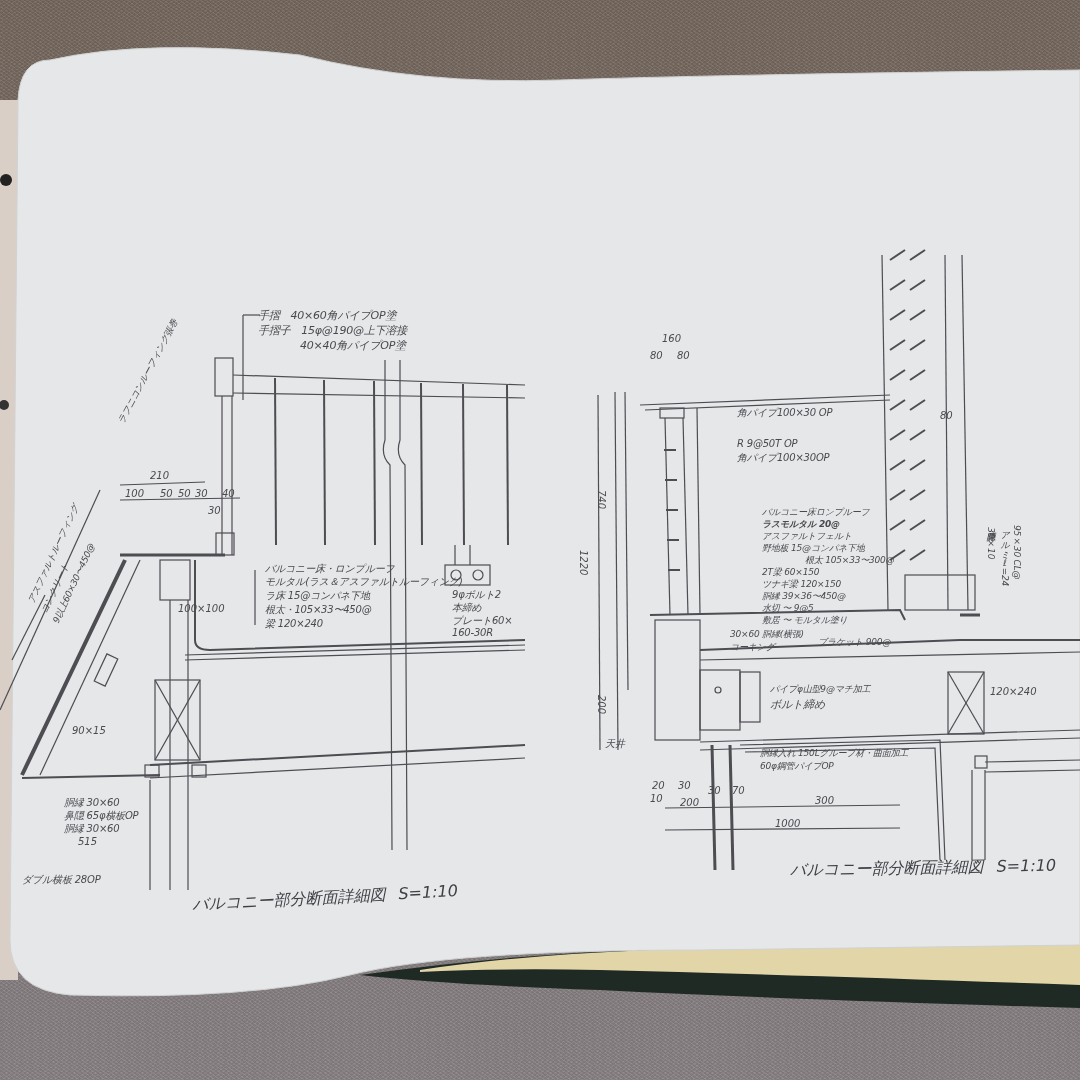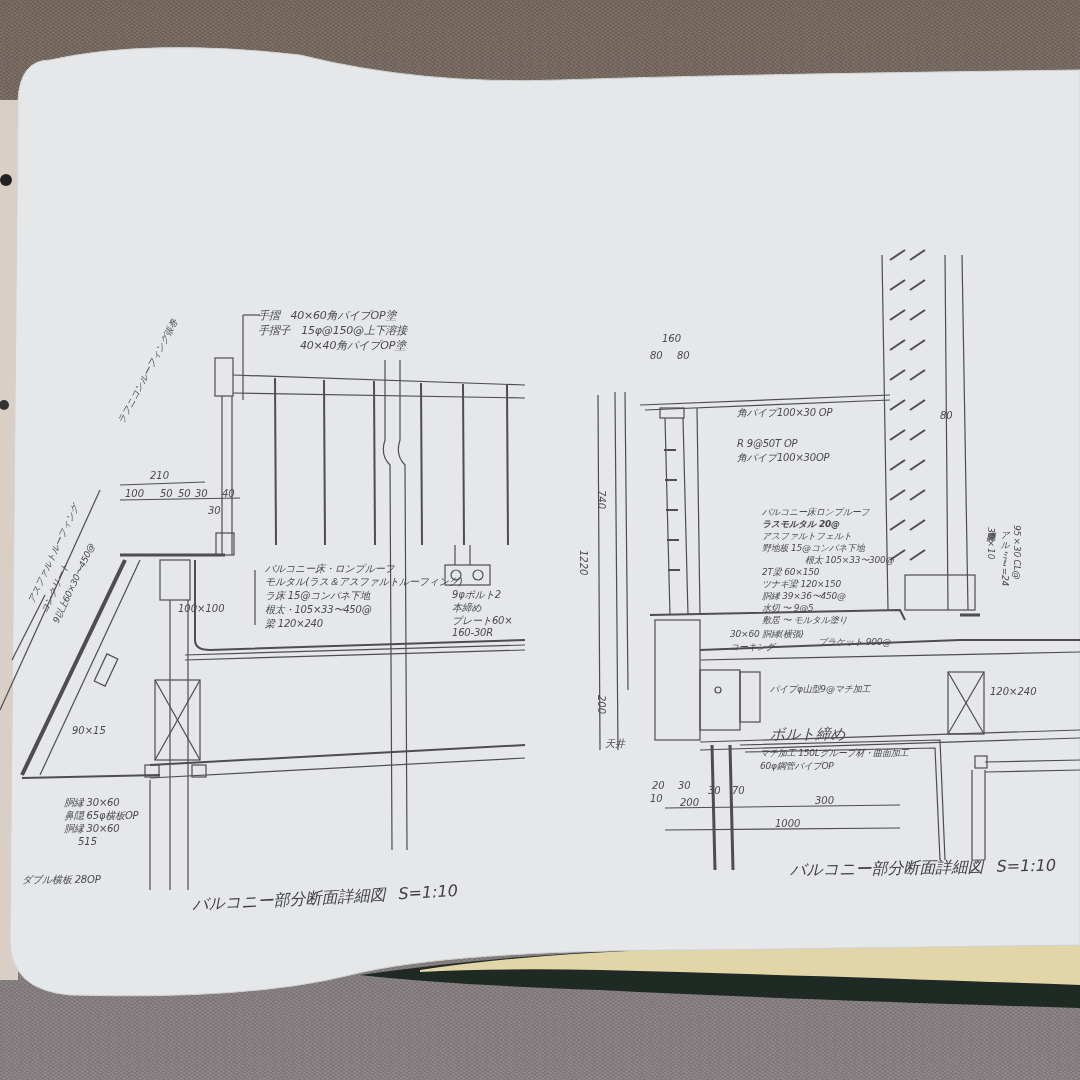--- a/index.html
+++ b/index.html
@@ -175,21 +175,21 @@
     <line x1="910" y1="410" x2="925" y2="400"></line>
     <line x1="910" y1="440" x2="925" y2="430"></line>
     <line x1="910" y1="470" x2="925" y2="460"></line>
     <line x1="910" y1="500" x2="925" y2="490"></line>
     <line x1="910" y1="530" x2="925" y2="520"></line>
     <line x1="910" y1="560" x2="925" y2="550"></line>
   </g>
 </svg>
 
 <div class="note" style="left:258px;top:308px;">手摺　40×60角パイプOP塗</div>
-<div class="note" style="left:258px;top:323px;">手摺子　15φ@150@上下溶接</div>
+<div class="note" style="left:258px;top:323px;">手摺子　15φ@190@上下溶接</div>
 <div class="note" style="left:300px;top:338px;">40×40角パイプOP塗</div>
 
 <div class="note" style="left:265px;top:562px;font-size:10px;">バルコニー床・ロンプルーフ</div>
 <div class="note" style="left:265px;top:575px;font-size:10px;">モルタル(ラス＆アスファルトルーフィング)</div>
 <div class="note" style="left:265px;top:589px;font-size:10px;">ラ床 15@コンパネ下地</div>
 <div class="note" style="left:265px;top:603px;font-size:10px;">根太・105×33〜450@</div>
 <div class="note" style="left:265px;top:617px;font-size:10px;">梁 120×240</div>
 
 <div class="note" style="left:452px;top:588px;font-size:10px;">9φボルト2</div>
 <div class="note" style="left:452px;top:601px;font-size:10px;">本締め</div>
@@ -238,22 +238,22 @@
 <div class="note" style="left:762px;top:566px;font-size:9px;">2T梁 60×150</div>
 <div class="note" style="left:762px;top:578px;font-size:9px;">ツナギ梁 120×150</div>
 <div class="note" style="left:762px;top:590px;font-size:9px;">胴縁 39×36〜450@</div>
 <div class="note" style="left:762px;top:602px;font-size:9px;">水切 〜 9@5</div>
 <div class="note" style="left:762px;top:614px;font-size:9px;text-align:center;">敷居 〜 モルタル塗り</div>
 
 <div class="note" style="left:730px;top:628px;font-size:9px;">30×60 胴縁(横張)</div>
 <div class="note" style="left:730px;top:641px;font-size:9px;">コーキング</div>
 <div class="note" style="left:818px;top:636px;font-size:9px;text-align:right;">ブラケット 900@</div>
 <div class="note" style="left:770px;top:683px;font-size:9px;">パイプφ山型9@マチ加工</div>
-<div class="note" style="left:770px;top:697px;font-size:15px;margin-top:28px;">ボルト締め</div>
-<div class="note" style="left:760px;top:747px;font-size:9px;">マチ加工 150Lグループ材・曲面加工</div>
+<div class="note" style="left:770px;top:697px;font-size:11px;">ボルト締め</div>
+<div class="note" style="left:760px;top:747px;font-size:9px;">胴縁入れ 150Lグループ材・曲面加工</div>
 <div class="note" style="left:760px;top:760px;font-size:9px;">60φ鋼管パイプOP</div>
 
 <div class="note vert" style="left:984px;top:525px;font-size:9px;">鼻隠 30×10</div>
 <div class="note vert" style="left:998px;top:525px;font-size:9px;">アルミ ℓ=24</div>
 <div class="note vert" style="left:1012px;top:525px;font-size:9px;">95×30 CL@</div>
 
 <div class="dim vert" style="left:578px;top:550px;">1220</div>
 <div class="dim vert" style="left:596px;top:490px;">740</div>
 <div class="dim vert" style="left:596px;top:695px;">200</div>
 <div class="dim" style="left:605px;top:737px;">天井</div>

